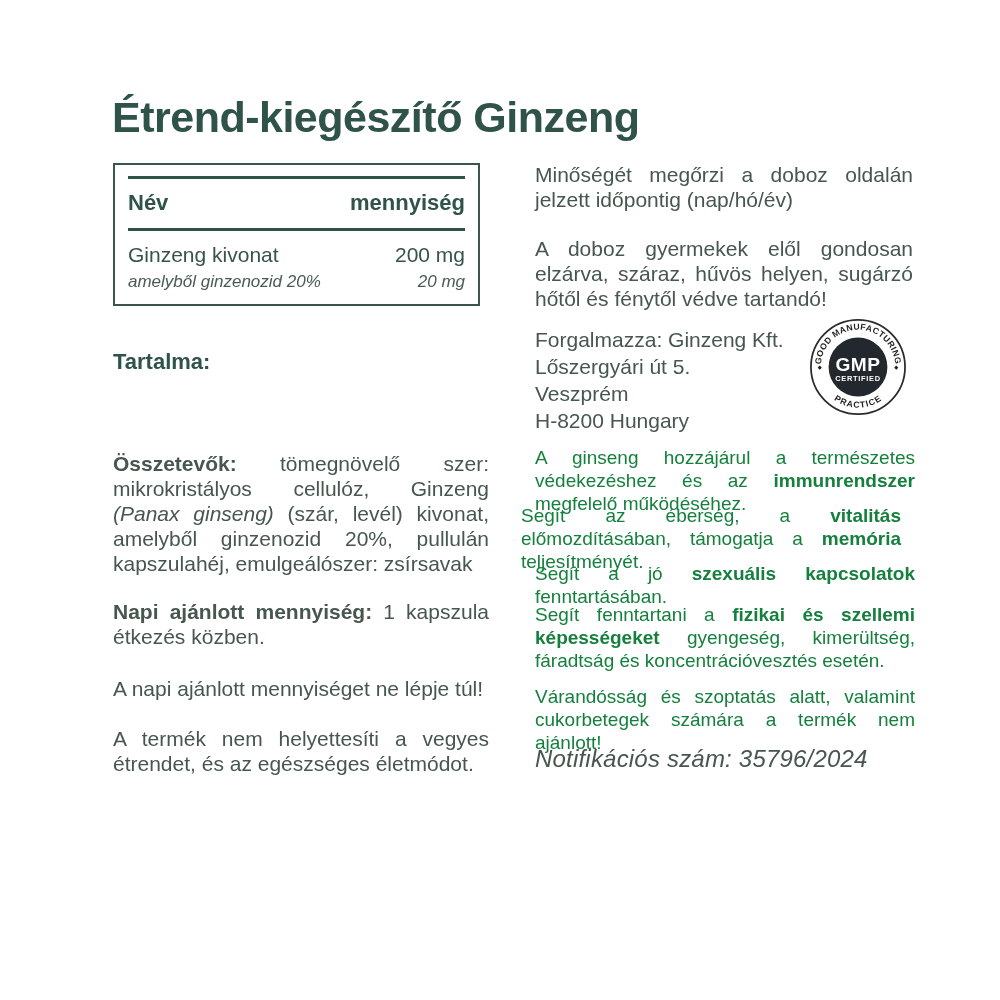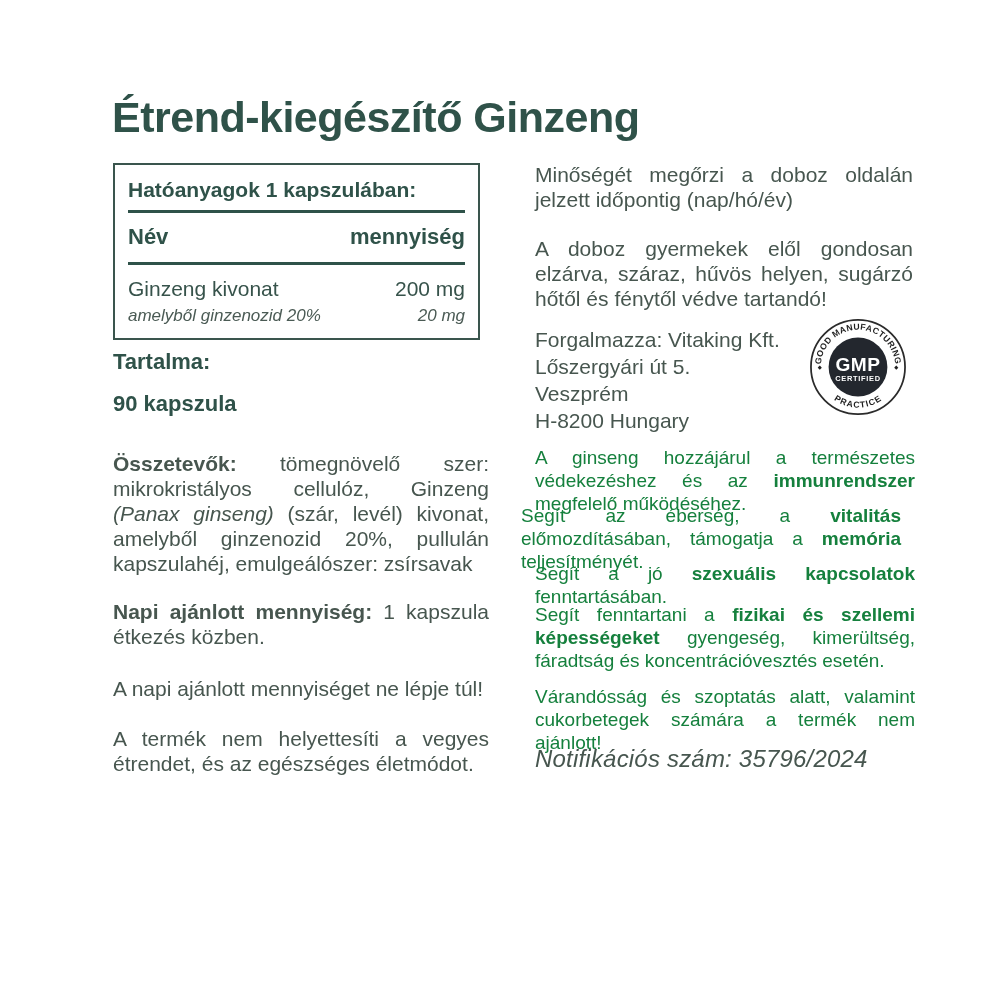--- a/index.html
+++ b/index.html
@@ -73,54 +73,52 @@
   }
 </style>
 </head>
 <body>
 
 <div class="sheet">
 
   <div class="abs page-title">Étrend-kiegészítő Ginzeng</div>
 
   <div class="abs facts">
-    <div class="facts-header">Hatóanyagok 1 kapszulában:</div>
     <div class="rule"></div>
     <div class="facts-cols">
       <span>Név</span>
       <span>mennyiség</span>
     </div>
     <div class="rule"></div>
     <div class="facts-row">
       <span>Ginzeng kivonat</span>
       <span>200 mg</span>
     </div>
     <div class="facts-subrow">
       <span>amelyből ginzenozid 20%</span>
       <span>20 mg</span>
     </div>
   </div>
 
   <div class="abs contents-block">
     <div>Tartalma:</div>
-    <div>90 kapszula</div>
   </div>
 
   <div class="abs para" style="left:113px;top:451px;"><span style="font-weight: bold;">Összetevők:</span><span> tömegnövelő szer: mikrokristályos cellulóz, Ginzeng </span><span style="font-style: italic;">(Panax ginseng)</span><span> (szár, levél) kivonat, amelyből ginzenozid 20%, pullulán kapszulahéj, emulgeálószer: zsírsavak</span></div>
 
   <div class="abs para" style="left:113px;top:599px;"><span style="font-weight: bold;">Napi ajánlott mennyiség:</span><span> 1 kapszula étkezés közben.</span></div>
 
   <div class="abs para" style="left:113px;top:676px;">A napi ajánlott mennyiséget ne lépje túl!</div>
   <div class="abs para" style="left:113px;top:726px;">A termék nem helyettesíti a vegyes étrendet, és az egészséges életmódot.</div>
 
   <div class="abs rpara" style="left:535px;top:162px;">Minőségét megőrzi a doboz oldalán jelzett időpontig (nap/hó/év)</div>
   <div class="abs rpara" style="left:535px;top:236px;">A doboz gyermekek elől gondosan elzárva, száraz, hűvös helyen, sugárzó hőtől és fénytől védve tartandó!</div>
 
   <div class="abs address" style="left:535px;top:326px;">
-    <div>Forgalmazza: Vitaking Kft.</div>
+    <div>Forgalmazza: Ginzeng Kft.</div>
     <div>Lőszergyári út 5.</div>
     <div>Veszprém</div>
     <div>H-8200 Hungary</div>
   </div>
 
   <div class="abs" style="left:809px;top:318px;width:98px;height:98px;">
     <svg viewBox="0 0 100 100" width="98" height="98">
       <circle cx="50" cy="50" r="48" fill="#ffffff" stroke="#2b2b2b" stroke-width="1.8"></circle>
       <circle cx="50" cy="50" r="30" fill="#23272e"></circle>
       <defs>

